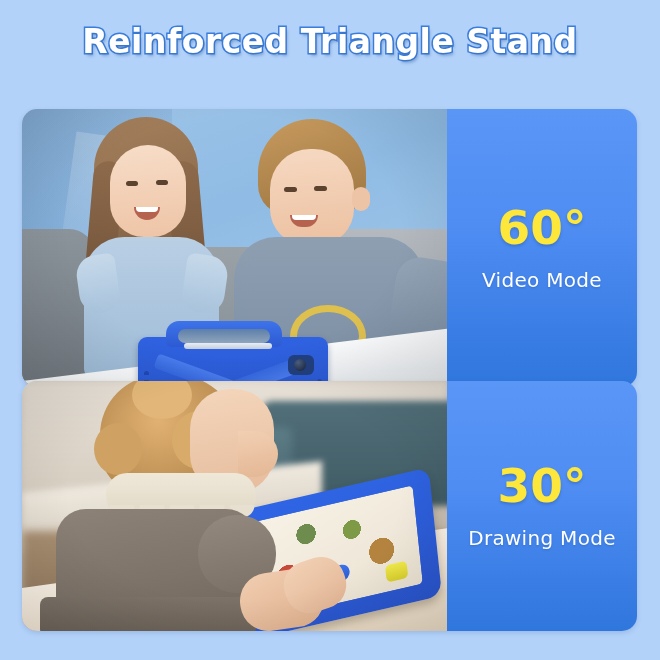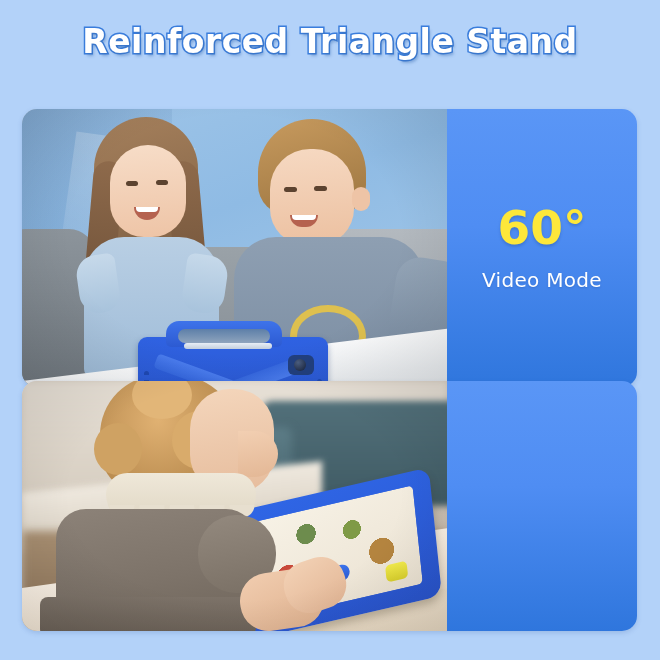--- a/index.html
+++ b/index.html
@@ -321,16 +321,18 @@
       <div class="d-dress"></div>
       <div class="d-skirt"></div>
       <div class="d-sleeve"></div>
       <div class="d-arm"></div>
       <div class="d-hand"></div>
 
       <div class="photo-vignette"></div>
     </div>
 
     <div class="panel">
+      <div class="angle">30°</div>
+      <div class="mode">Drawing Mode</div>
     </div>
   </div>
 
 </div>
 
 </body></html>

